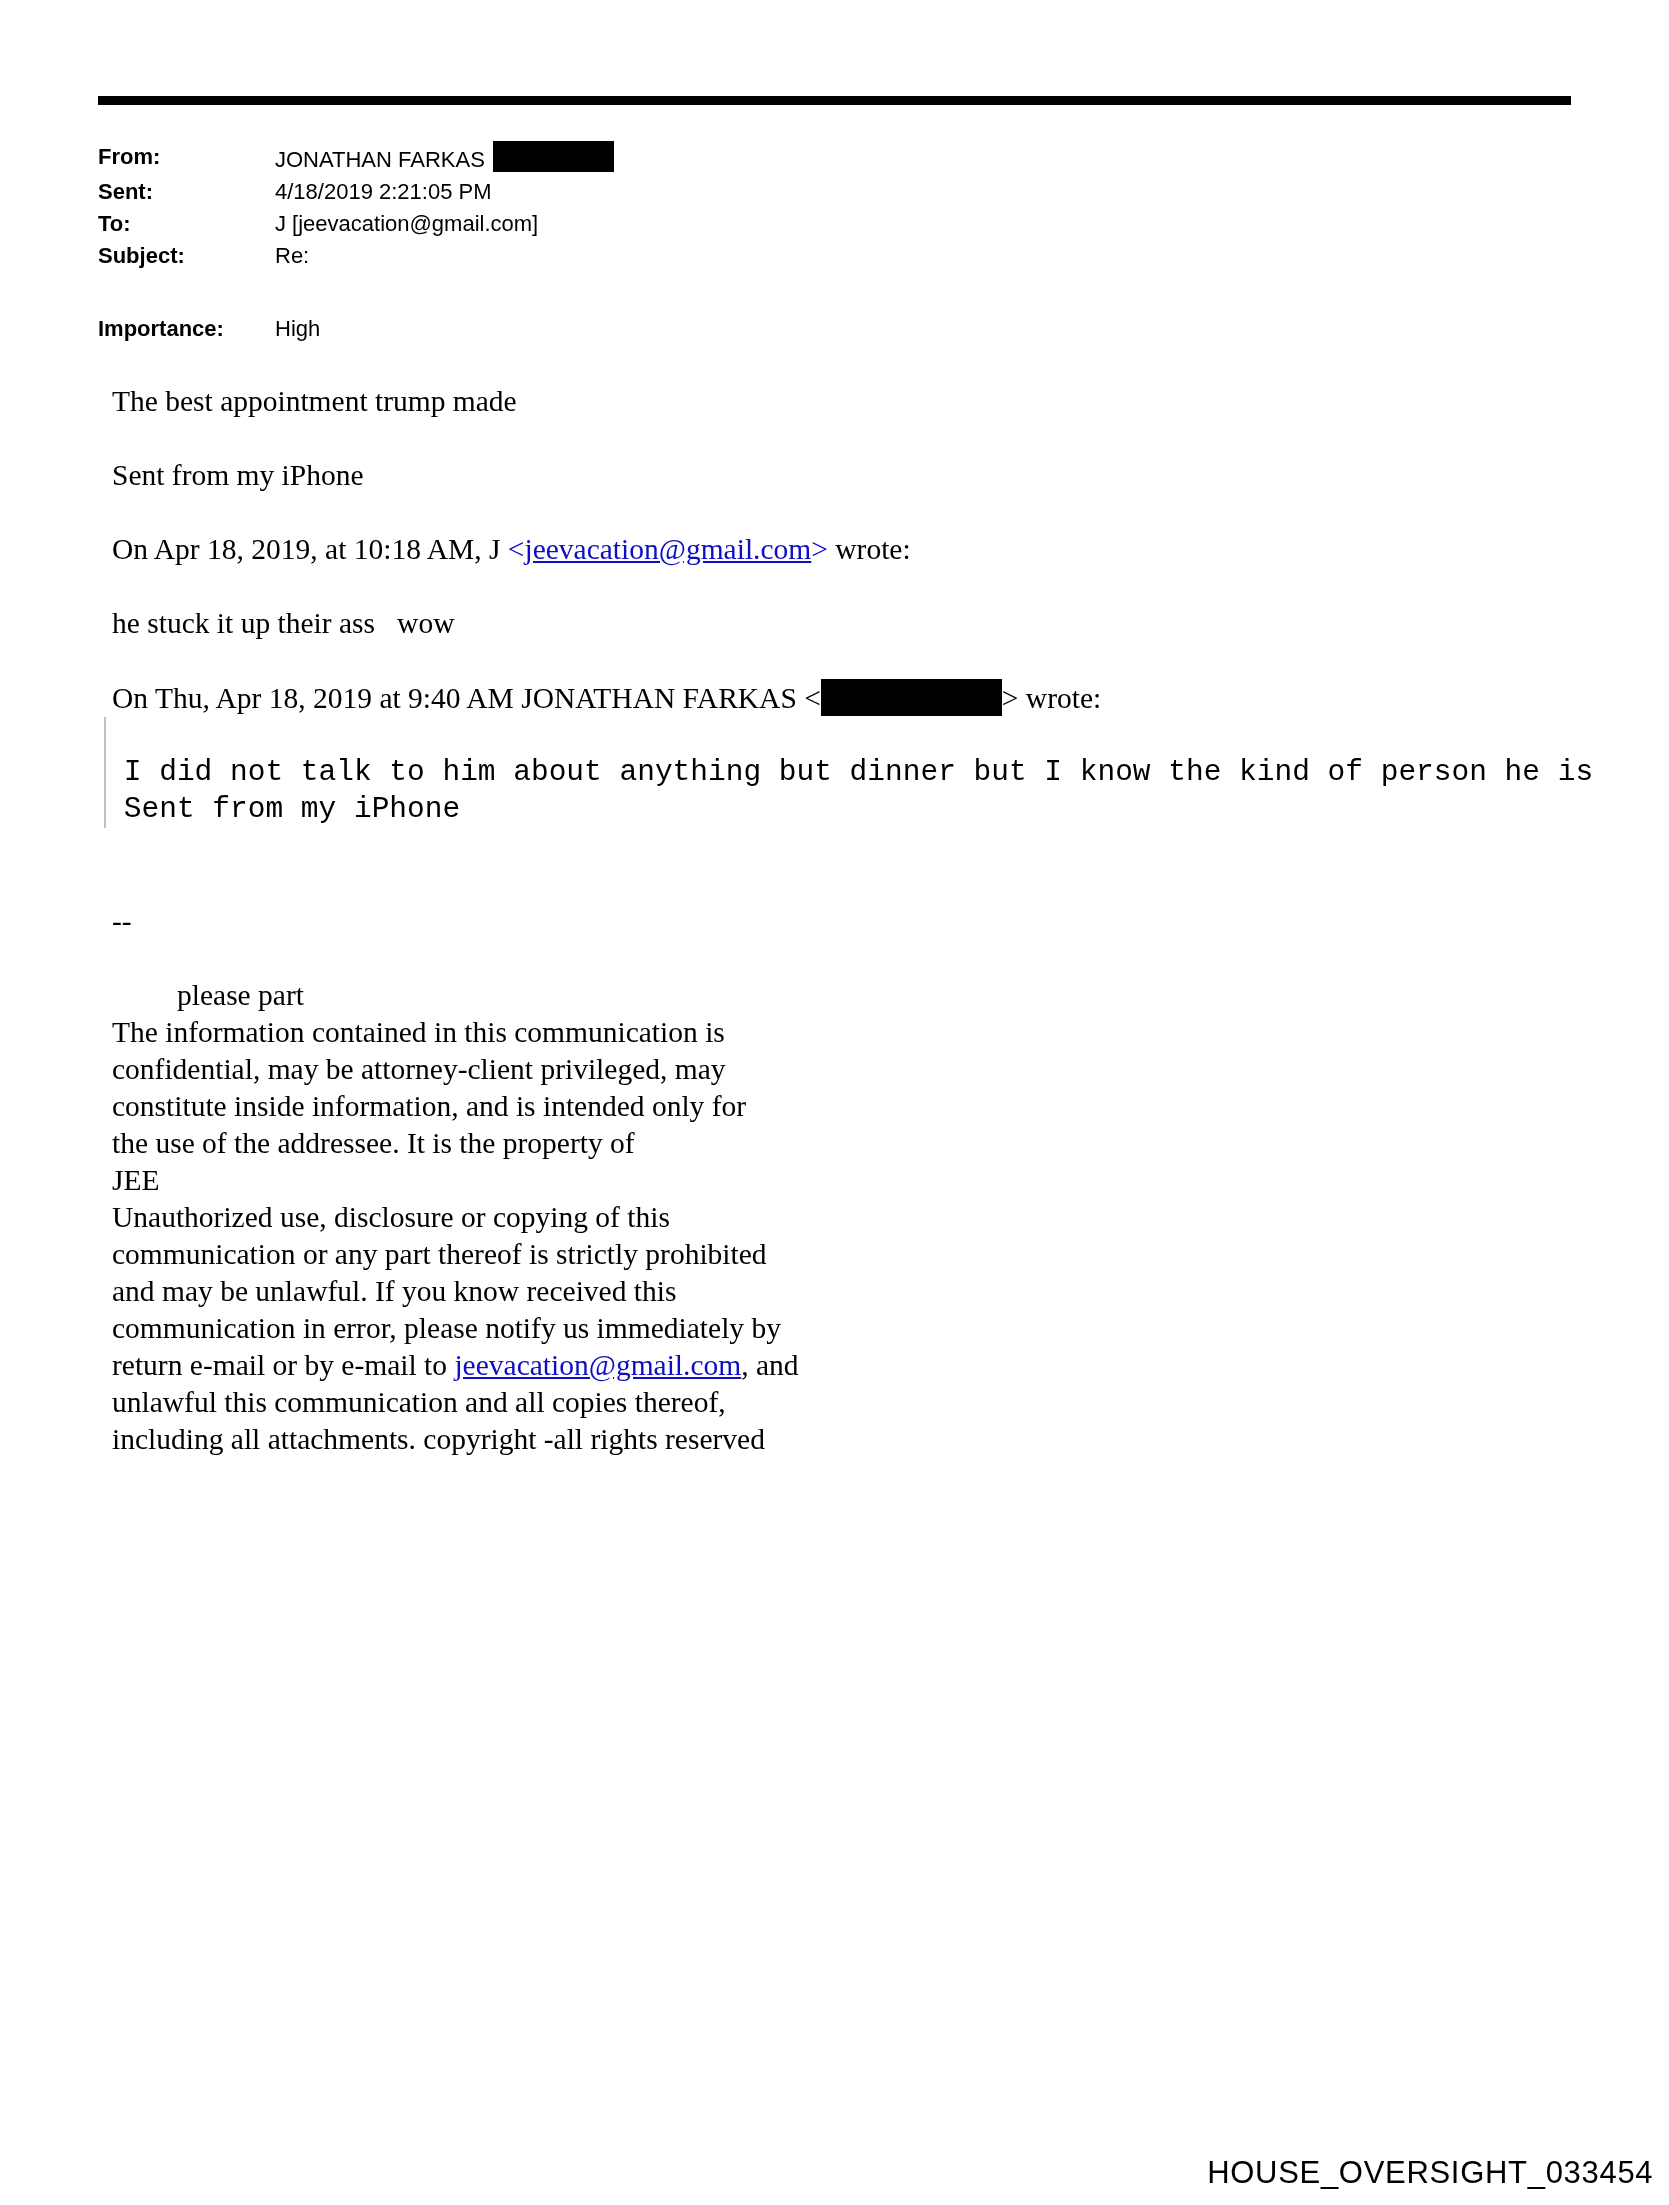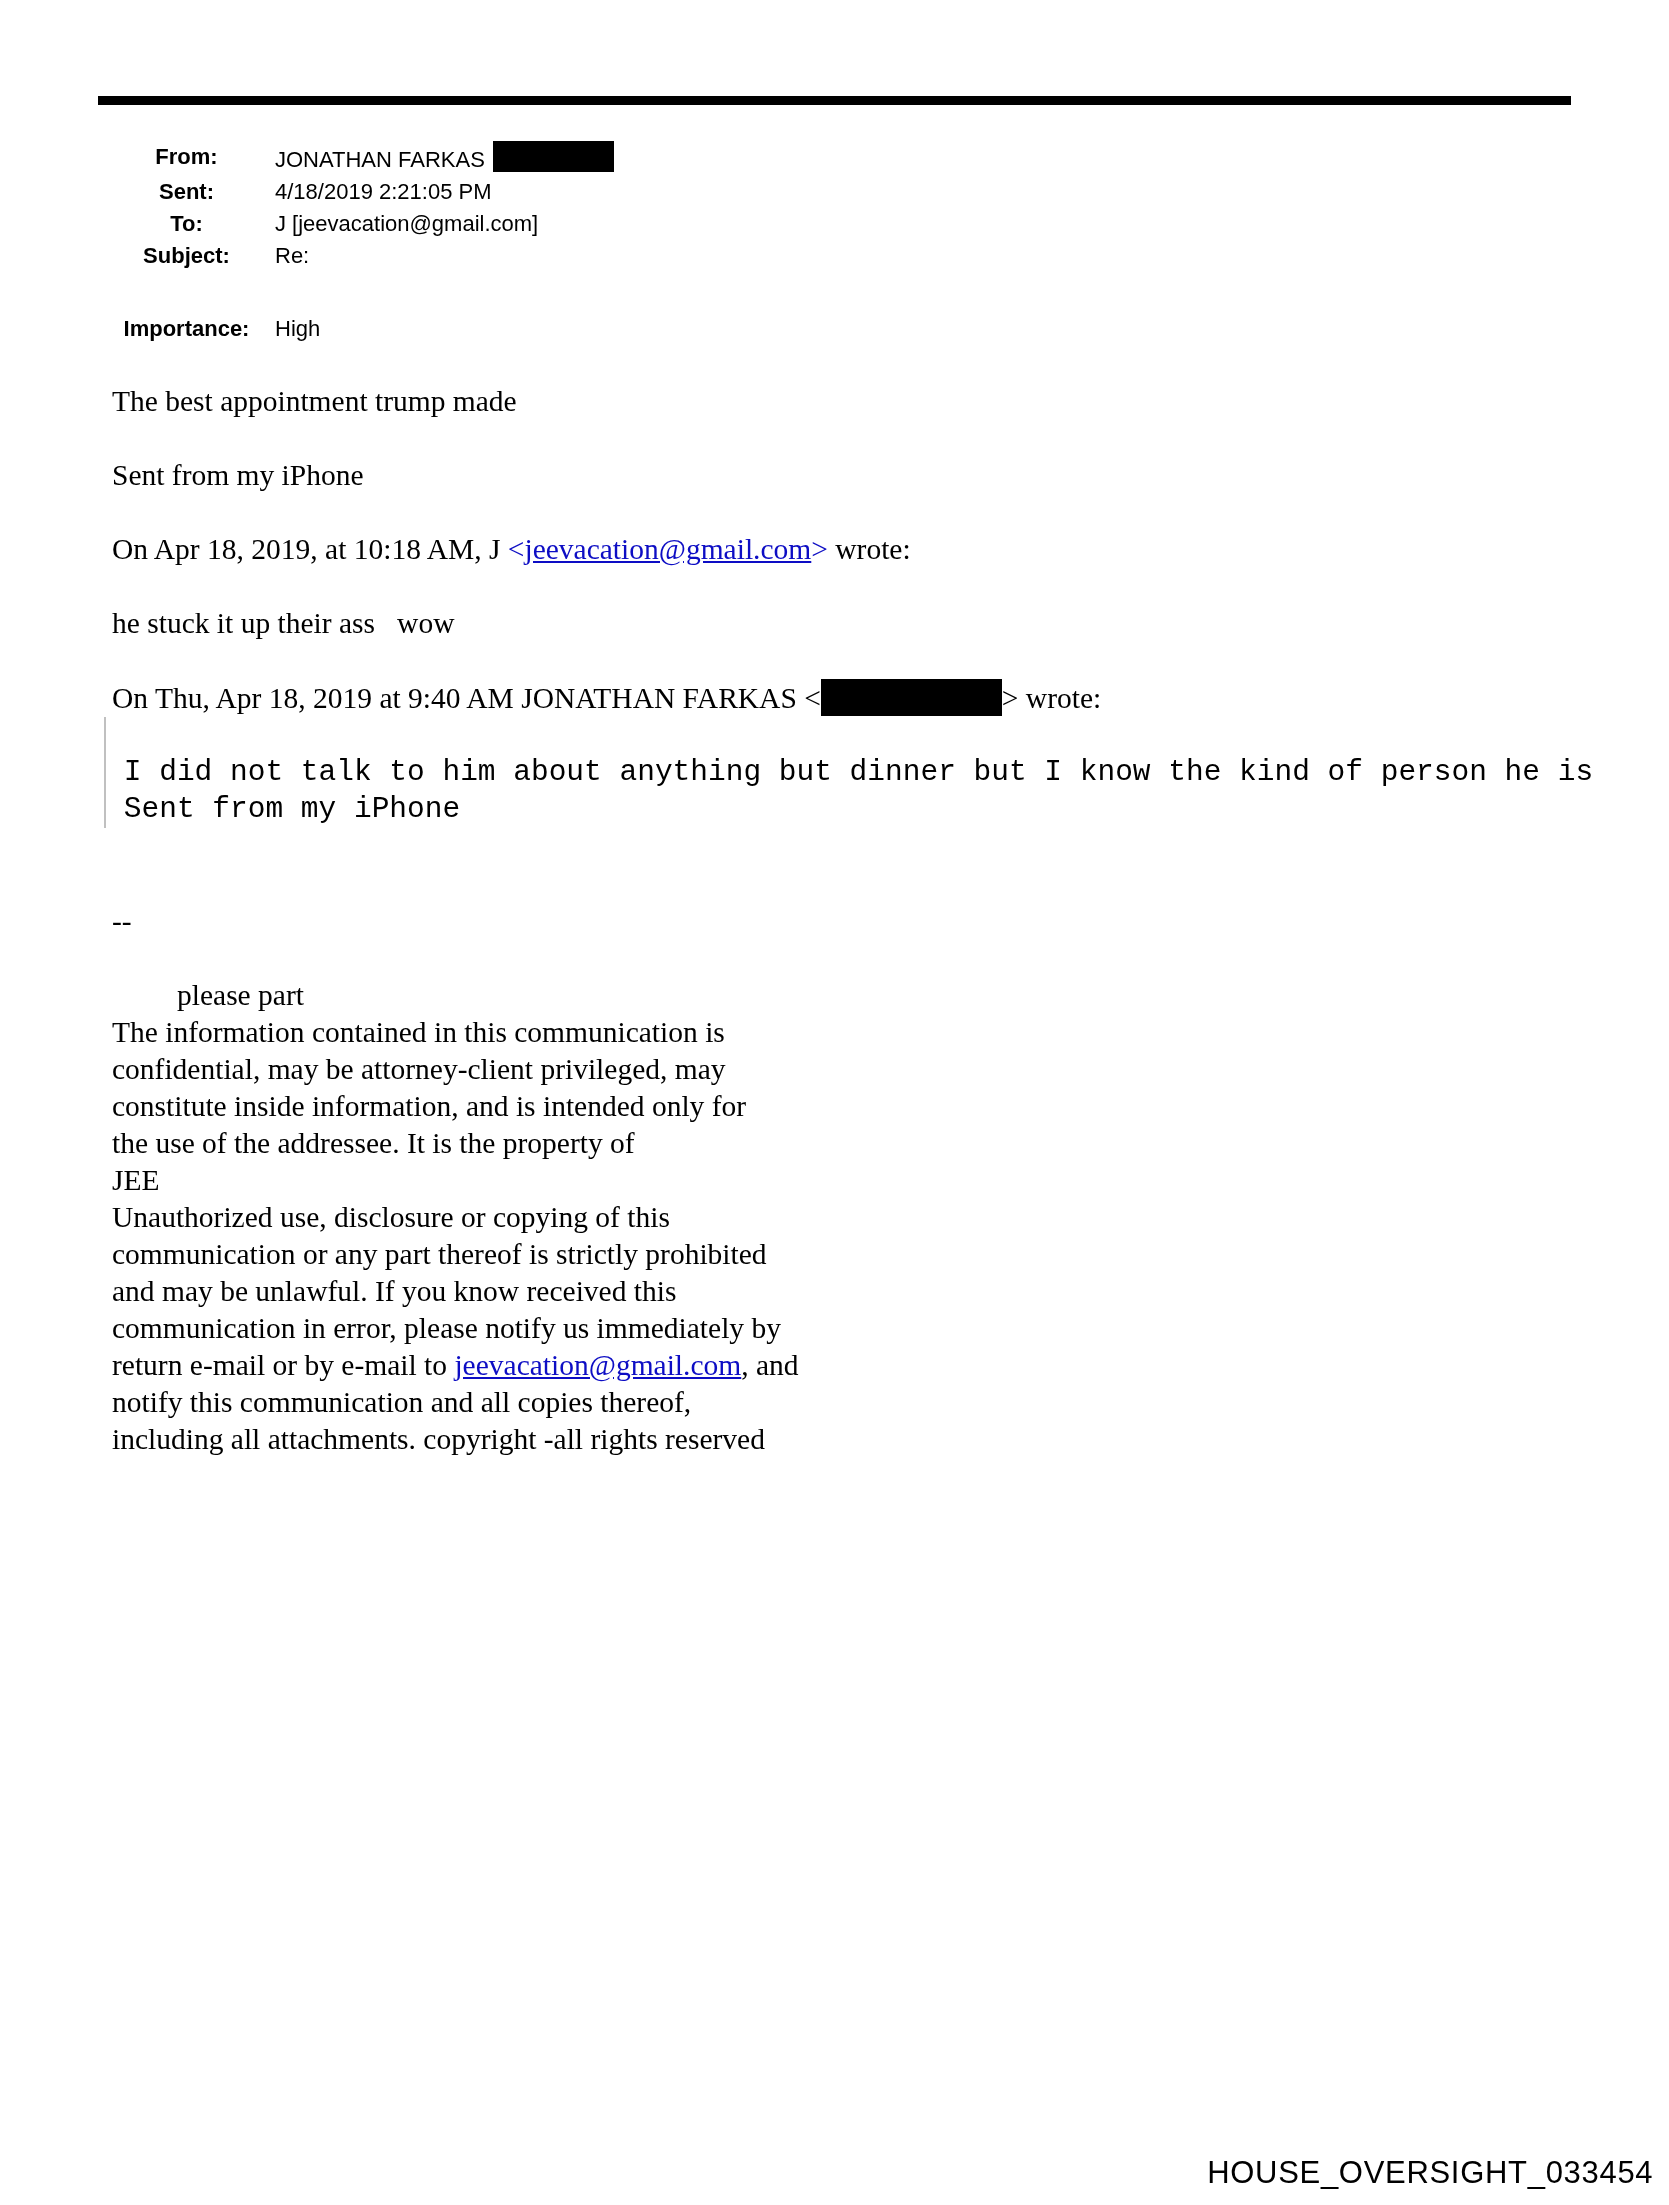--- a/index.html
+++ b/index.html
@@ -16,21 +16,20 @@
     margin: 96px 0 0 98px;
     width: 1473px;
     height: 8.5px;
     background: var(--rule, #000);
   }
   .header {
     margin: 36px 0 0 98px;
     font-family: "Liberation Sans", sans-serif;
     font-size: 22px;
     line-height: 32px;
-    text-align: center;
   }
   .hrow { display: flex; }
   .hrow.importance { margin-top: 41px; }
   .hlabel { width: 177px; font-weight: bold; flex: 0 0 177px; }
   .hvalue { white-space: pre; }
   .redact {
     display: inline-block;
     background: var(--redaction, #000);
   }
   .redact-from { width: 121px; height: 31px; vertical-align: -4.6px; margin-left: 7.9px; }
@@ -121,21 +120,21 @@
       <div>The information contained in this communication is</div>
       <div>confidential, may be attorney-client privileged, may</div>
       <div>constitute inside information, and is intended only for</div>
       <div>the use of the addressee. It is the property of</div>
       <div>JEE</div>
       <div>Unauthorized use, disclosure or copying of this</div>
       <div>communication or any part thereof is strictly prohibited</div>
       <div>and may be unlawful. If you know received this</div>
       <div>communication in error, please notify us immediately by</div>
       <div><span>return e-mail or by e-mail to </span><a class="maillink">jeevacation@gmail.com</a><span>, and</span></div>
-      <div>notify this communication and all copies thereof,</div>
+      <div>unlawful this communication and all copies thereof,</div>
       <div>including all attachments. copyright -all rights reserved</div>
     </div>
   </div>
 
   <div class="footer">HOUSE_OVERSIGHT_033454</div>
 
 </div>
 
 
 </body></html>

